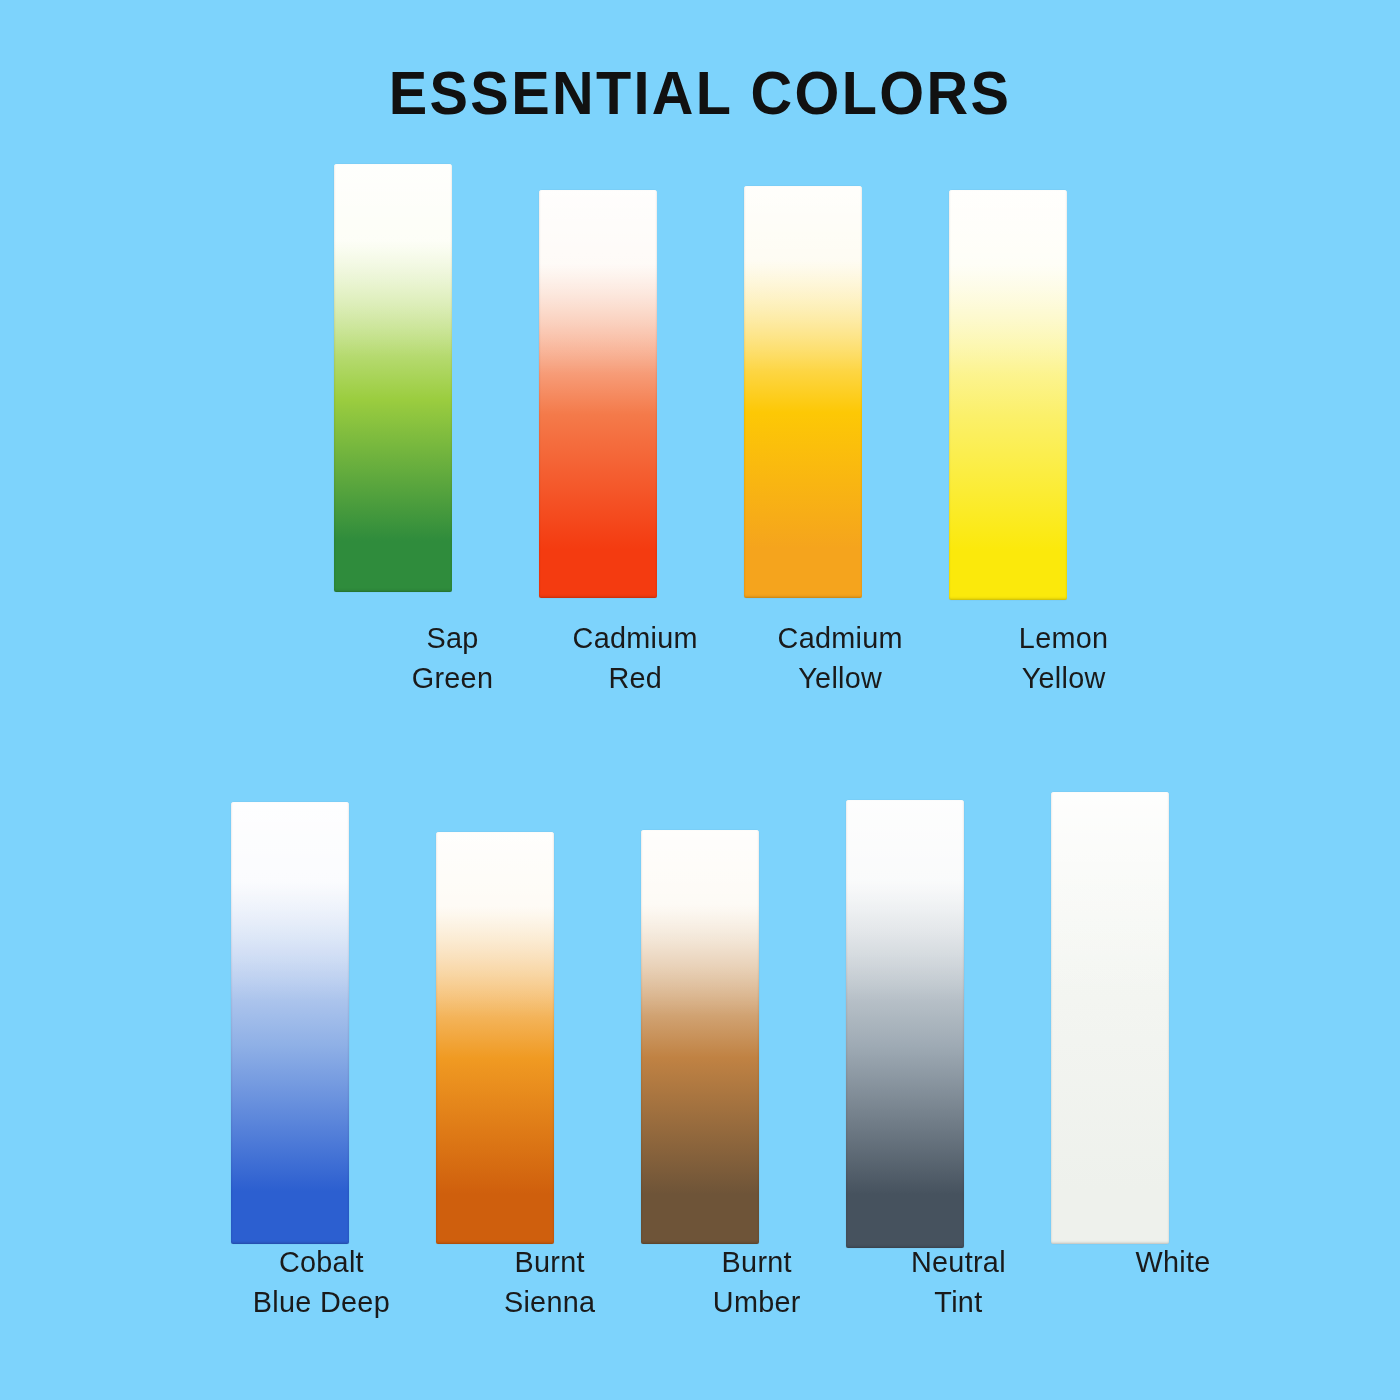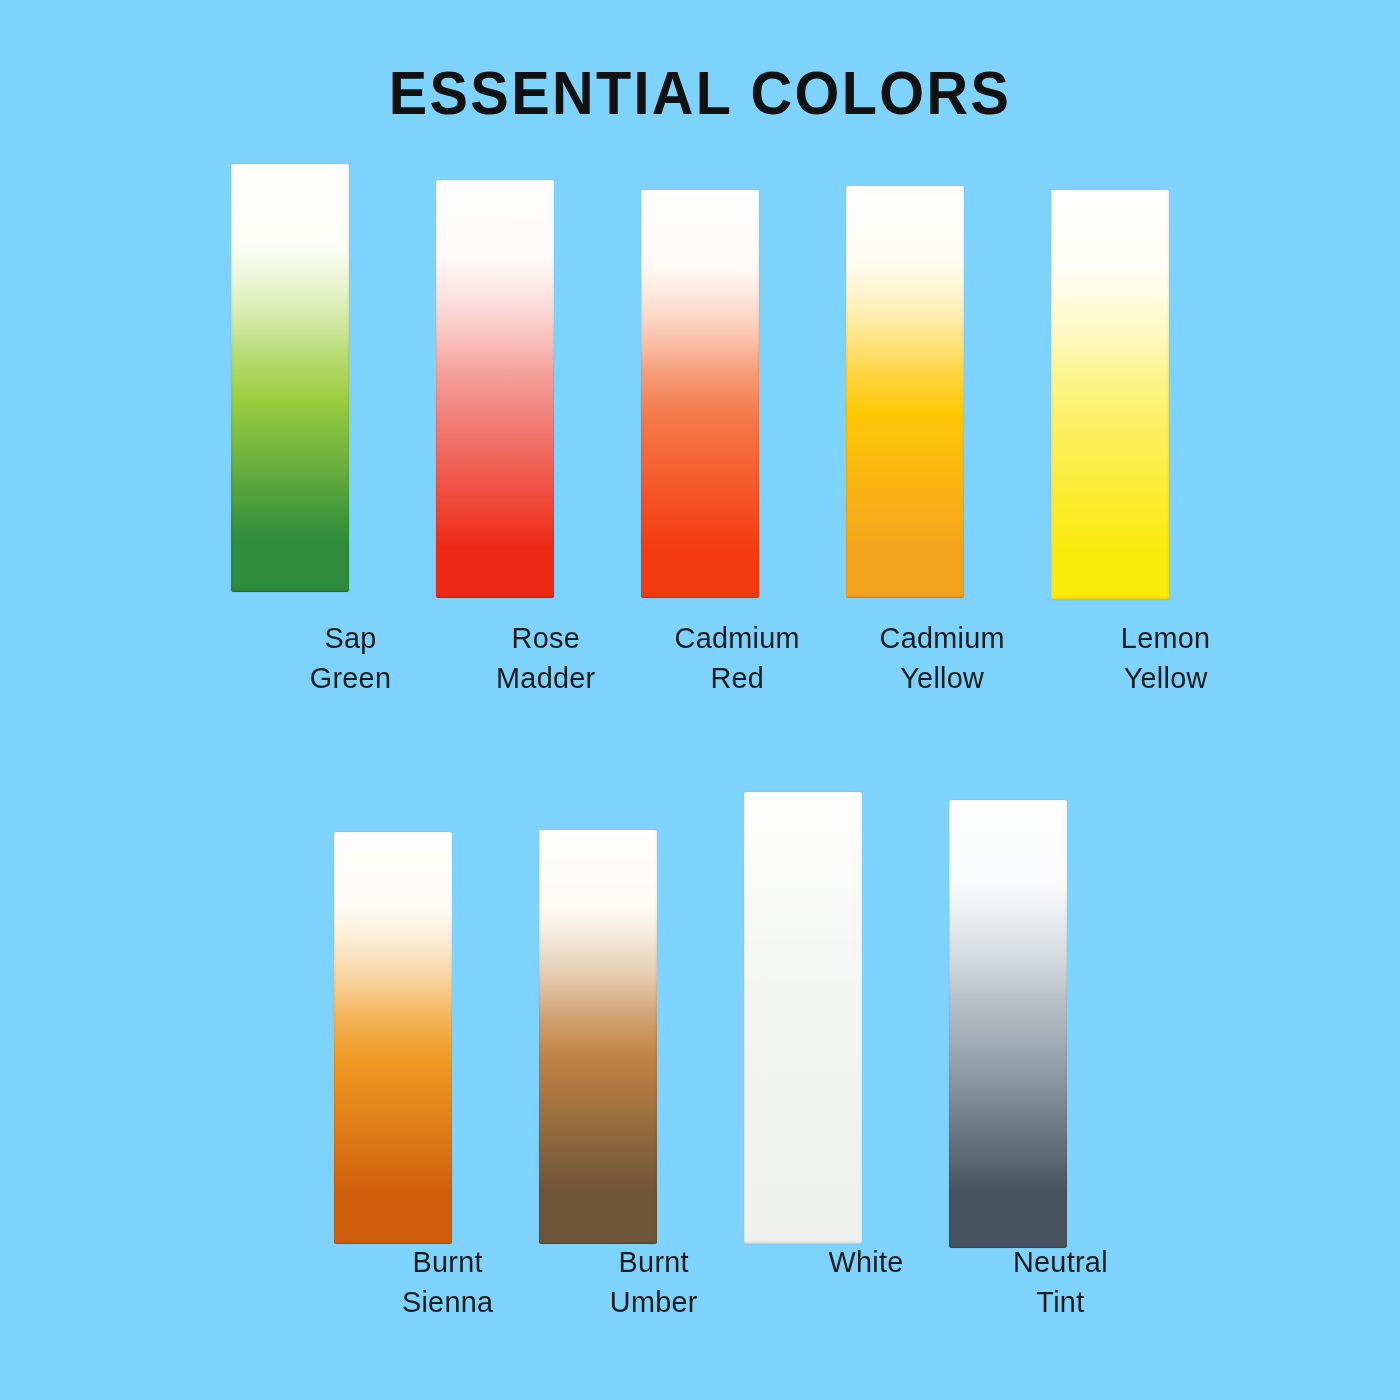--- a/index.html
+++ b/index.html
@@ -159,32 +159,20 @@
             <div class="edge"></div>
           </div>
         </div>
         <div class="label">
           <span class="ln">Sap</span>
           <span class="ln">Green</span>
         </div>
       </div>
       <div class="cell">
         <div class="swatch-box">
-          <div class="swatch" style="top: 30px; height: 418px;">
-            <div class="fill" style="background: linear-gradient(rgb(253, 246, 244) 0%, rgb(253, 246, 244) 18%, rgb(242, 133, 127) 55%, rgb(238, 42, 21) 88%, rgb(238, 42, 21) 100%);"></div>
-            <div class="edge"></div>
-          </div>
-        </div>
-        <div class="label">
-          <span class="ln">Rose</span>
-          <span class="ln">Madder</span>
-        </div>
-      </div>
-      <div class="cell">
-        <div class="swatch-box">
           <div class="swatch" style="top: 40px; height: 408px;">
             <div class="fill" style="background: linear-gradient(rgb(253, 247, 241) 0%, rgb(253, 247, 241) 18%, rgb(244, 122, 74) 55%, rgb(244, 59, 16) 88%, rgb(244, 59, 16) 100%);"></div>
             <div class="edge"></div>
           </div>
         </div>
         <div class="label">
           <span class="ln">Cadmium</span>
           <span class="ln">Red</span>
         </div>
       </div>
@@ -209,20 +197,32 @@
         </div>
         <div class="label">
           <span class="ln">Lemon</span>
           <span class="ln">Yellow</span>
         </div>
       </div>
     </div>
   <div class="row row-2">
       <div class="cell">
         <div class="swatch-box">
+          <div class="swatch" style="top: 22px; height: 442px;">
+            <div class="fill" style="background: linear-gradient(rgb(247, 249, 253) 0%, rgb(247, 249, 253) 18%, rgb(143, 176, 230) 55%, rgb(44, 95, 208) 88%, rgb(44, 95, 208) 100%);"></div>
+            <div class="edge"></div>
+          </div>
+        </div>
+        <div class="label">
+          <span class="ln">Cobalt</span>
+          <span class="ln">Blue Deep</span>
+        </div>
+      </div>
+      <div class="cell">
+        <div class="swatch-box">
           <div class="swatch" style="top: 52px; height: 412px;">
             <div class="fill" style="background: linear-gradient(rgb(253, 248, 238) 0%, rgb(253, 248, 238) 18%, rgb(240, 154, 34) 55%, rgb(207, 95, 13) 88%, rgb(207, 95, 13) 100%);"></div>
             <div class="edge"></div>
           </div>
         </div>
         <div class="label">
           <span class="ln">Burnt</span>
           <span class="ln">Sienna</span>
         </div>
       </div>
@@ -233,36 +233,36 @@
             <div class="edge"></div>
           </div>
         </div>
         <div class="label">
           <span class="ln">Burnt</span>
           <span class="ln">Umber</span>
         </div>
       </div>
       <div class="cell">
         <div class="swatch-box">
+          <div class="swatch" style="top: 20px; height: 448px;">
+            <div class="fill" style="background: linear-gradient(rgb(245, 247, 248) 0%, rgb(245, 247, 248) 18%, rgb(158, 170, 180) 55%, rgb(70, 82, 94) 88%, rgb(70, 82, 94) 100%);"></div>
+            <div class="edge"></div>
+          </div>
+        </div>
+        <div class="label">
+          <span class="ln">Neutral</span>
+          <span class="ln">Tint</span>
+        </div>
+      </div>
+      <div class="cell">
+        <div class="swatch-box">
           <div class="swatch" style="top: 12px; height: 452px;">
             <div class="fill" style="background: linear-gradient(rgb(246, 248, 244) 0%, rgb(246, 248, 244) 18%, rgb(242, 244, 240) 55%, rgb(238, 241, 236) 88%, rgb(238, 241, 236) 100%);"></div>
             <div class="edge"></div>
           </div>
         </div>
         <div class="label">
           <span class="ln">White</span>
         </div>
       </div>
-      <div class="cell">
-        <div class="swatch-box">
-          <div class="swatch" style="top: 20px; height: 448px;">
-            <div class="fill" style="background: linear-gradient(rgb(245, 247, 248) 0%, rgb(245, 247, 248) 18%, rgb(158, 170, 180) 55%, rgb(70, 82, 94) 88%, rgb(70, 82, 94) 100%);"></div>
-            <div class="edge"></div>
-          </div>
-        </div>
-        <div class="label">
-          <span class="ln">Neutral</span>
-          <span class="ln">Tint</span>
-        </div>
-      </div>
     </div>
 
 </div>
 
 </body></html>

